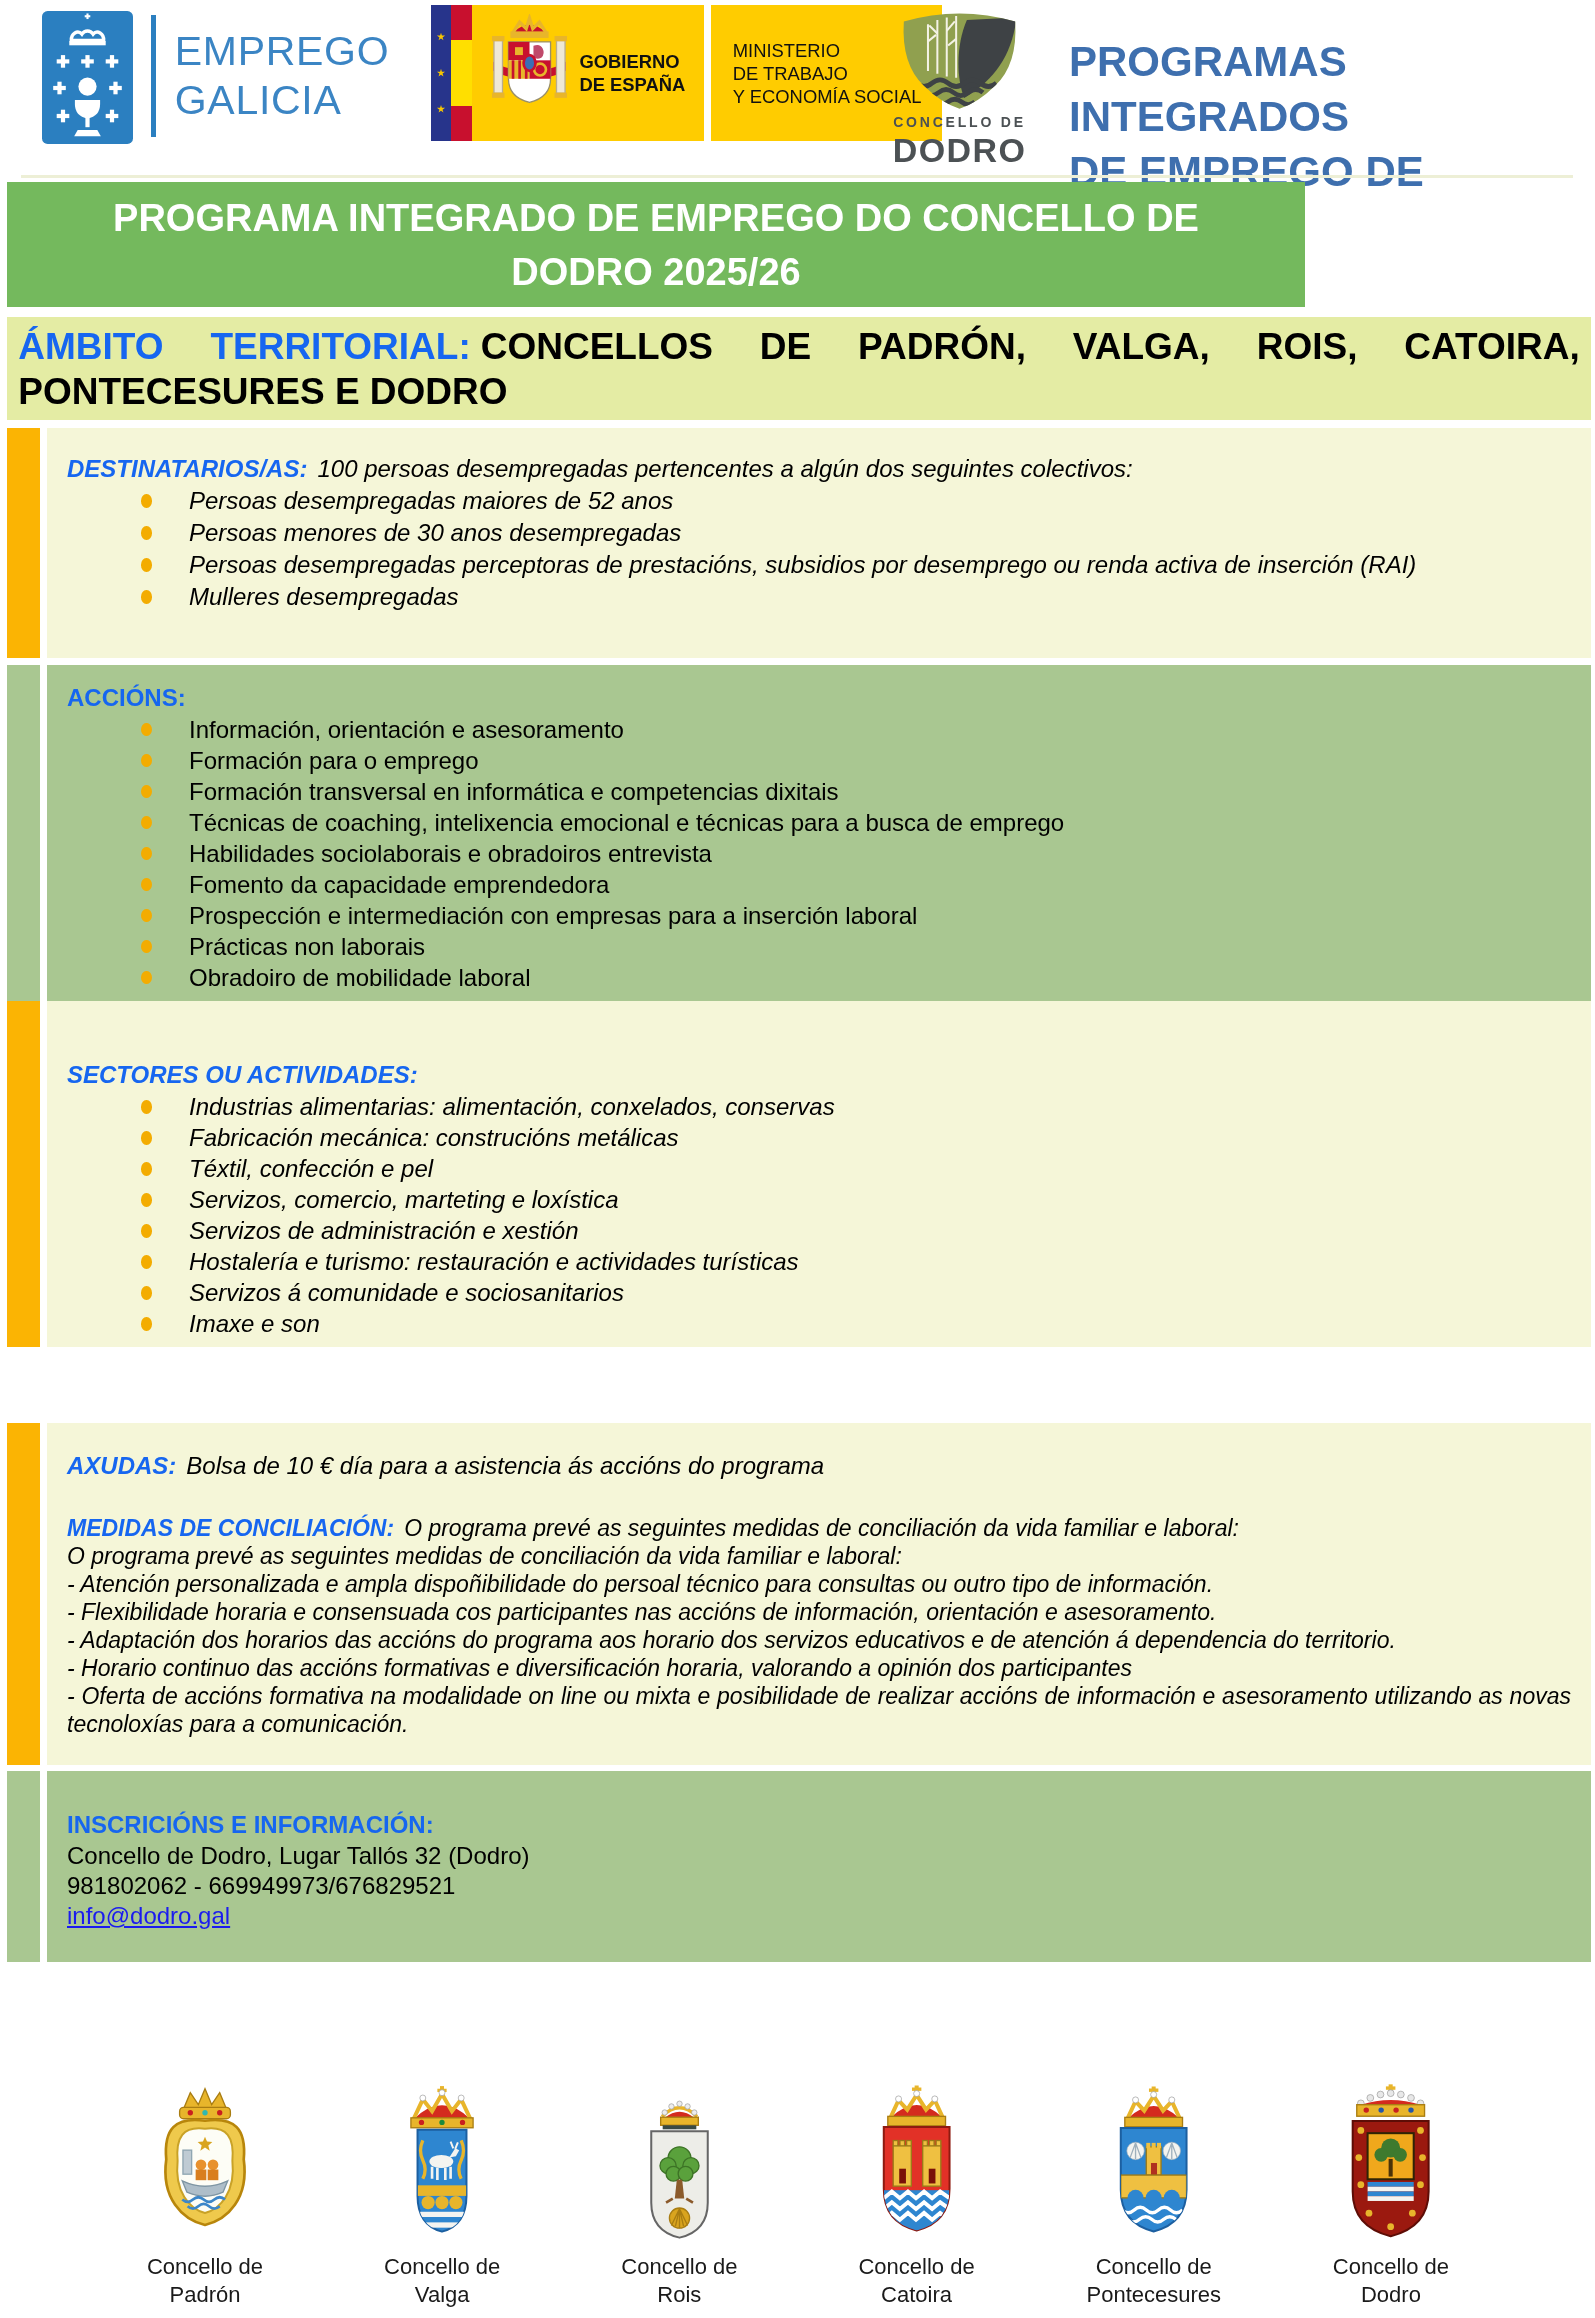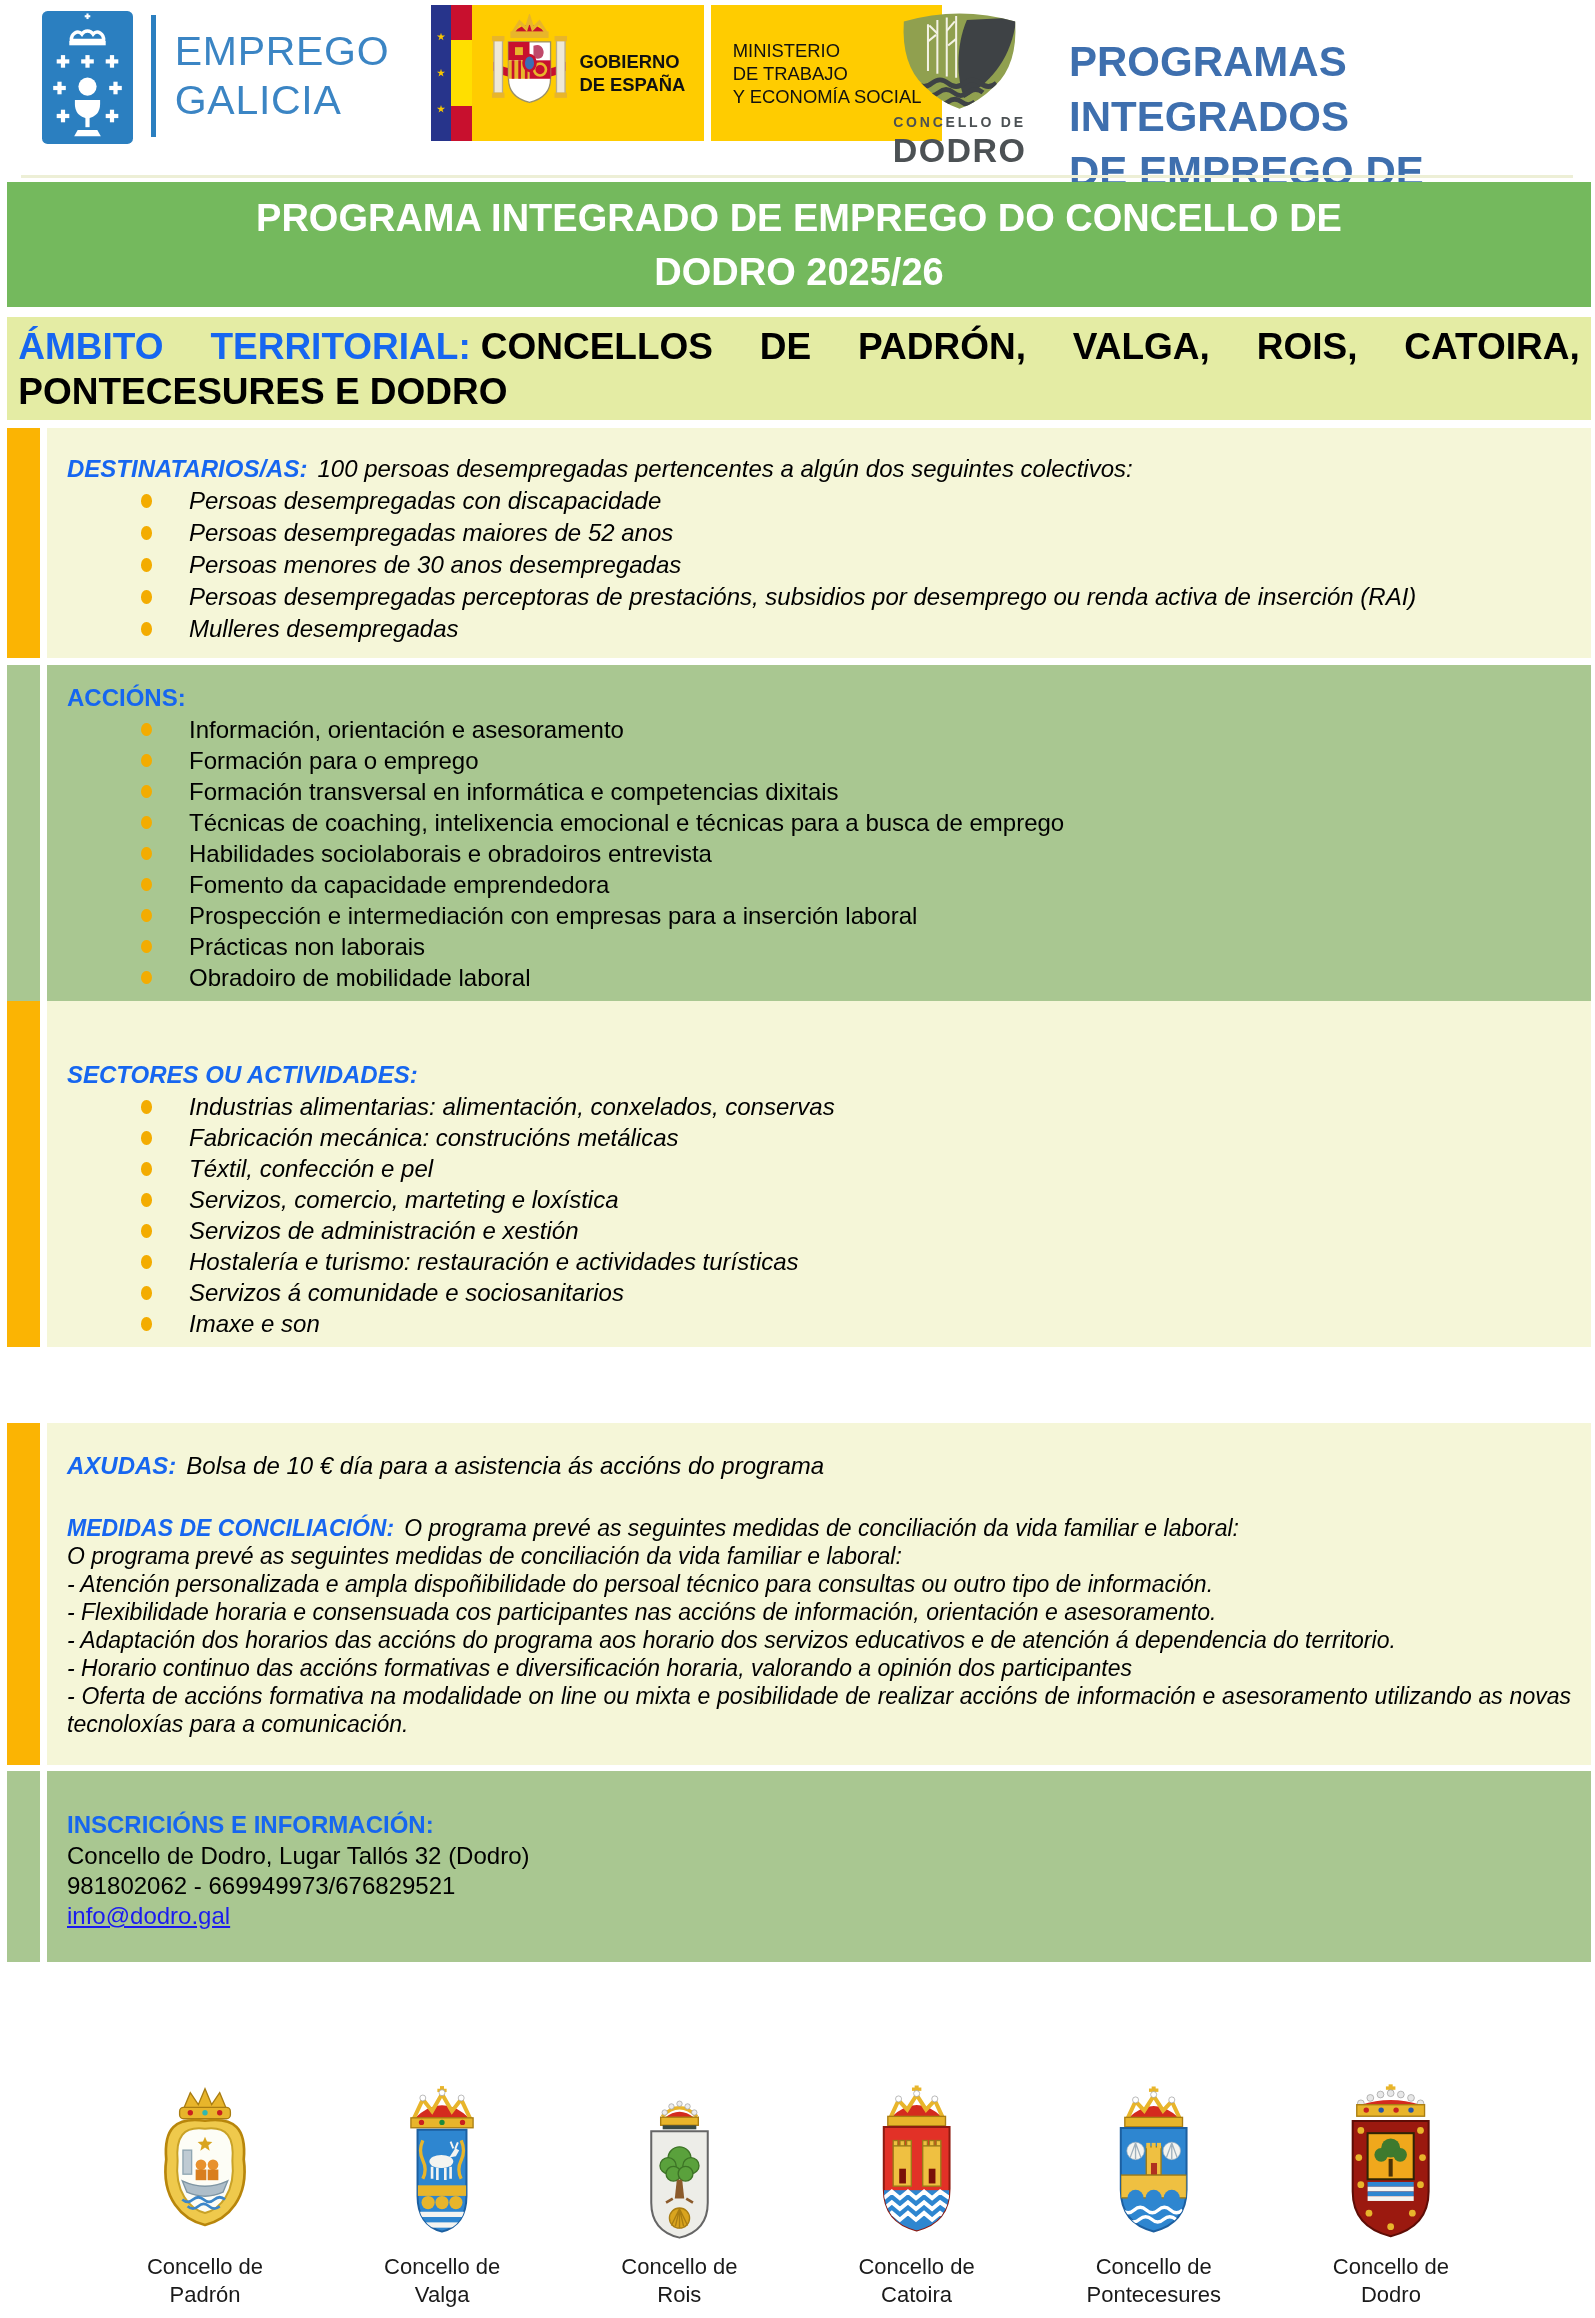--- a/index.html
+++ b/index.html
@@ -32,21 +32,21 @@
   .lg-dodro .small{font-size:14px;letter-spacing:2.8px;font-weight:bold;margin-top:1.4px;}
   .lg-dodro .big{font-size:34px;font-weight:bold;letter-spacing:1.4px;margin-top:1.4px;}
 
   .brand{position:absolute;left:1069px;top:34px;color:#3E6FAE;font-size:42px;
          line-height:55px;font-weight:bold;}
   .brand span{display:block;}
 
   .top-rule{position:absolute;left:21px;top:175px;width:1552px;height:2.8px;background:#EDEFD6;}
 
   
-  .title-band{position:absolute;left:7px;top:182px;width:1584px;height:125px;background:#74B95D;
+  .title-band{position:absolute;left:7px;top:182px;width:1298px;height:125px;background:#74B95D;
               color:#fff;text-align:center;box-sizing:border-box;padding-top:8.5px;}
   .title-band h1{margin:0;font-size:38px;line-height:54px;font-weight:bold;}
   .title-band span{display:block;}
 
   
   .ambito{position:absolute;left:7px;top:317px;width:1584px;height:103px;background:#E4ECA4;
           box-sizing:border-box;padding:7px 11.3px;}
   .ambito p{margin:0;font-size:37px;line-height:45px;text-align:justify;font-weight:bold;}
   .lbl{color:#1666F0;font-weight:bold;margin-right:10px;}
 
@@ -248,21 +248,20 @@
 
   <div class="ambito">
     <p><span class="lbl">ÁMBITO TERRITORIAL:</span><span>CONCELLOS DE PADRÓN, VALGA, ROIS, CATOIRA, PONTECESURES E DODRO</span></p>
   </div>
 
   <div class="band sec-dest">
     <div class="accent orange"></div>
     <div class="content pale">
       <p class="hline"><span class="lbl">DESTINATARIOS/AS:</span><span class="txt">100 persoas desempregadas pertencentes a algún dos seguintes colectivos:</span></p>
       <ul class="bullets">
-        <li>Persoas desempregadas con discapacidade</li>
         <li>Persoas desempregadas maiores de 52 anos</li>
         <li>Persoas menores de 30 anos desempregadas</li>
         <li>Persoas desempregadas perceptoras de prestacións, subsidios por desemprego ou renda activa de inserción (RAI)</li>
         <li>Mulleres desempregadas</li>
       </ul>
     </div>
   </div>
 
   <div class="band sec-acc">
     <div class="accent green"></div>

